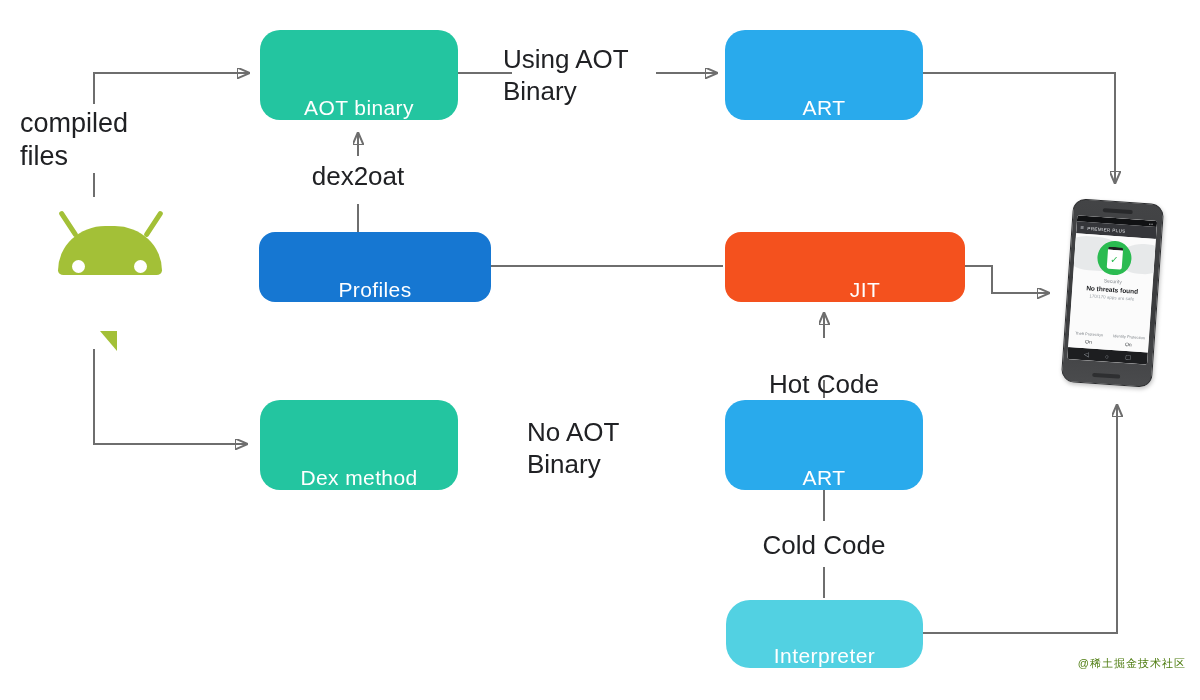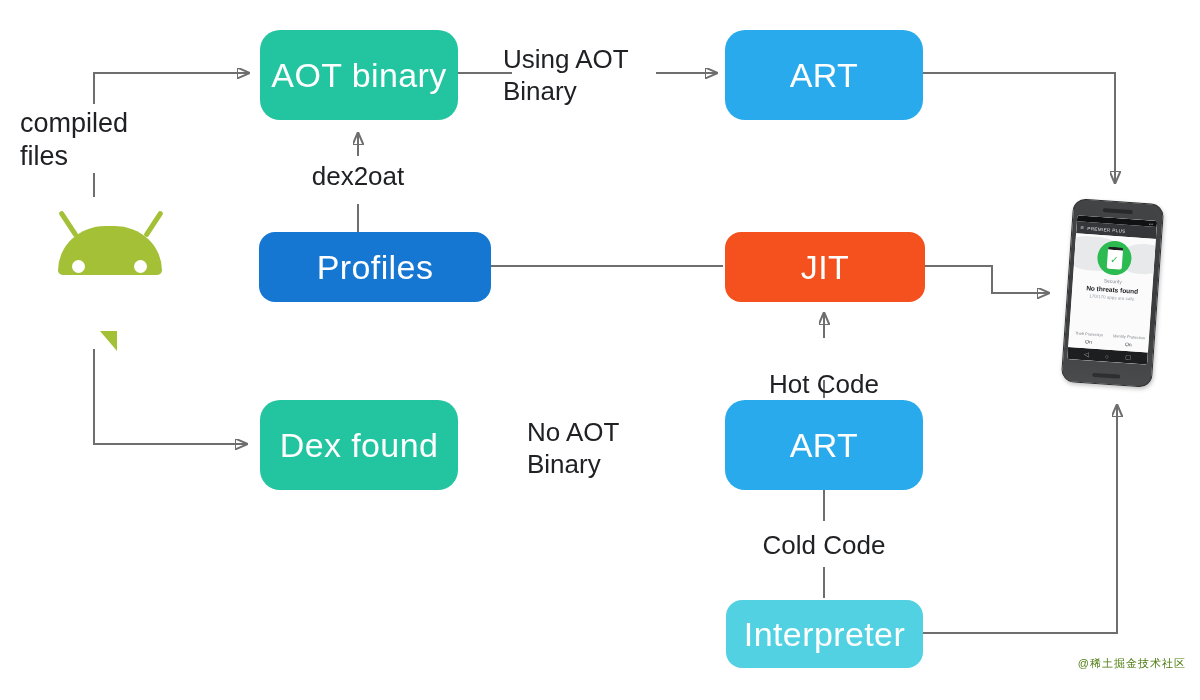--- a/index.html
+++ b/index.html
@@ -7,30 +7,30 @@
     width:1200px; height:700px; position:relative; overflow:hidden;
     background:#ffffff;
     font-family:"Liberation Sans", sans-serif;
   }
   
   svg.connectors { position:absolute; left:0; top:0; width:1200px; height:700px; }
   svg.connectors path { stroke:#6e6e6e; stroke-width:2; fill:none; }
 
   
   .box {
-    position:absolute; display:flex; align-items:center; justify-content:center;
-    color:#ffffff; font-size:34px; letter-spacing:.4px; border-radius:20px;
+    position:absolute; display:flex; align-items:flex-end; justify-content:center;
+    color:#ffffff; font-size:21px; letter-spacing:.4px; border-radius:20px;
   }
   .b-aot        { left:260px; top:30px;  width:198px; height:90px; }
   .b-art-top    { left:725px; top:30px;  width:198px; height:90px; }
   .b-profiles   { left:259px; top:232px; width:232px; height:70px; border-radius:16px; }
-  .b-jit        { left:725px; top:232px; width:200px; height:70px; border-radius:16px; }
+  .b-jit        { left:725px; top:232px; width:200px; height:70px; border-radius:16px;padding-left:40px; }
   .b-dex        { left:260px; top:400px; width:198px; height:90px; }
   .b-art-bot    { left:725px; top:400px; width:198px; height:90px; }
-  .b-interp     { left:726px; top:600px; width:197px; height:68px; border-radius:16px; }
+  .b-interp     { left:726px; top:600px; width:197px; height:68px; border-radius:24px; }
 
   
   .lbl {
     position:absolute; transform:translateX(-50%);
     color:#202124; font-size:26px; line-height:1.22; text-align:left;
   }
   .l-compiled { left:95px;  top:107px; width:150px; font-size:27px; }
   .l-dex2oat  { left:358px; top:161px; white-space:nowrap; }
   .l-using    { left:583px; top:44px;  width:160px; }
   .l-noaot    { left:587px; top:417px; width:120px; }
@@ -165,21 +165,21 @@
 <div class="box b-art-top" style="background: rgb(41, 170, 236);">
     <span>ART</span>
   </div>
 <div class="box b-profiles" style="background: rgb(22, 119, 210);">
     <span>Profiles</span>
   </div>
 <div class="box b-jit" style="background: rgb(244, 81, 30);">
     <span>JIT</span>
   </div>
 <div class="box b-dex" style="background: rgb(35, 197, 160);">
-    <span>Dex found</span>
+    <span>Dex method</span>
   </div>
 <div class="box b-art-bot" style="background: rgb(41, 170, 236);">
     <span>ART</span>
   </div>
 <div class="box b-interp" style="background: rgb(82, 209, 226);">
     <span>Interpreter</span>
   </div>
 
 <div class="lbl l-compiled">compiled files</div>
 <div class="lbl l-dex2oat">dex2oat</div>

